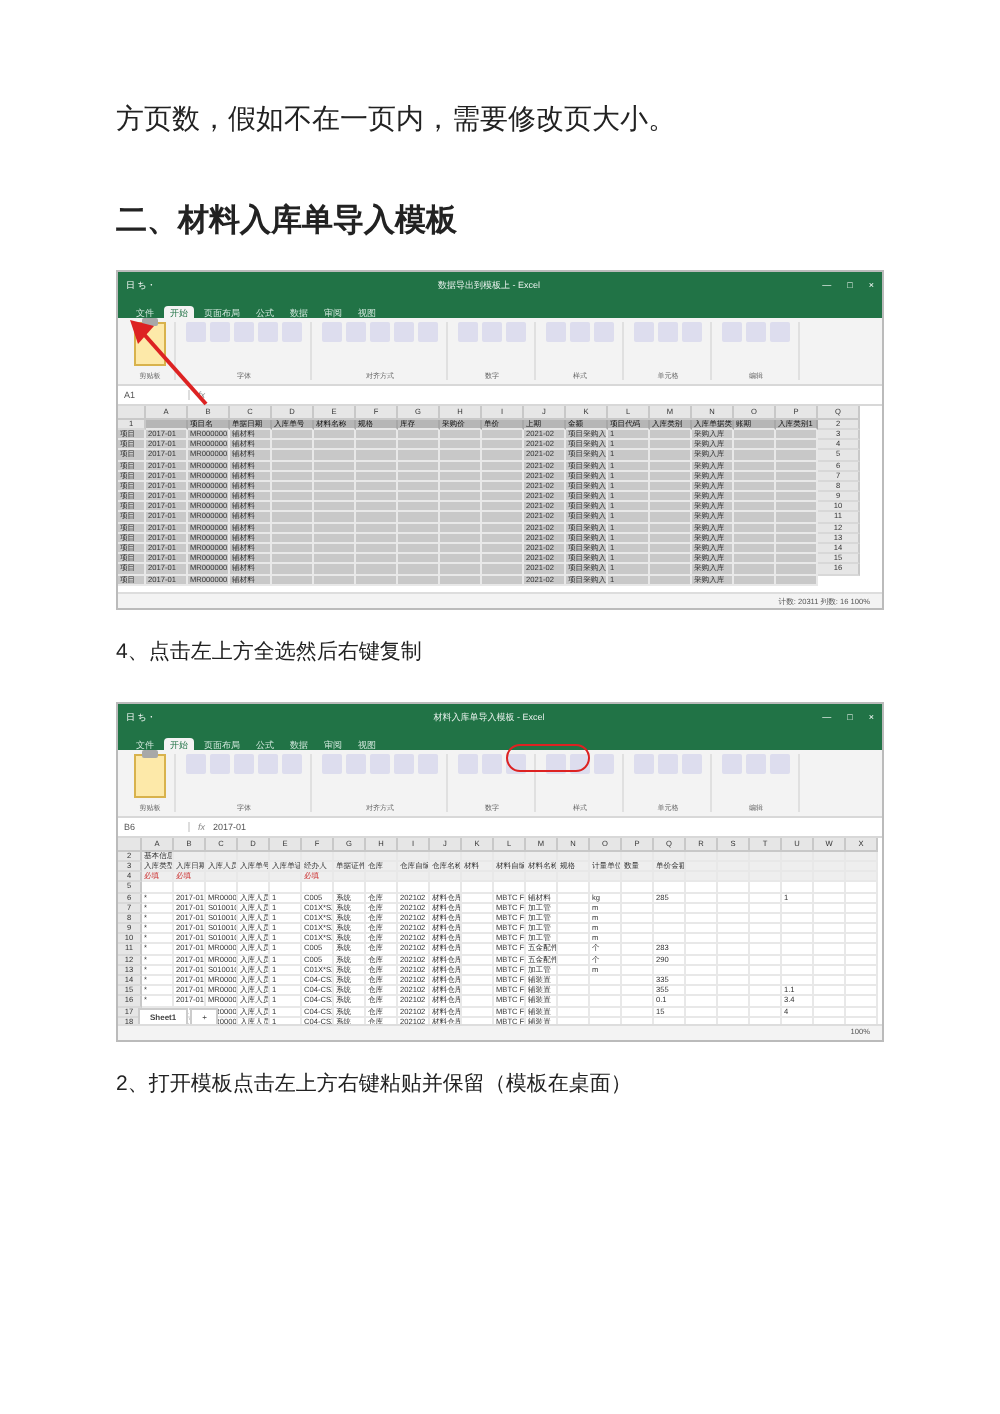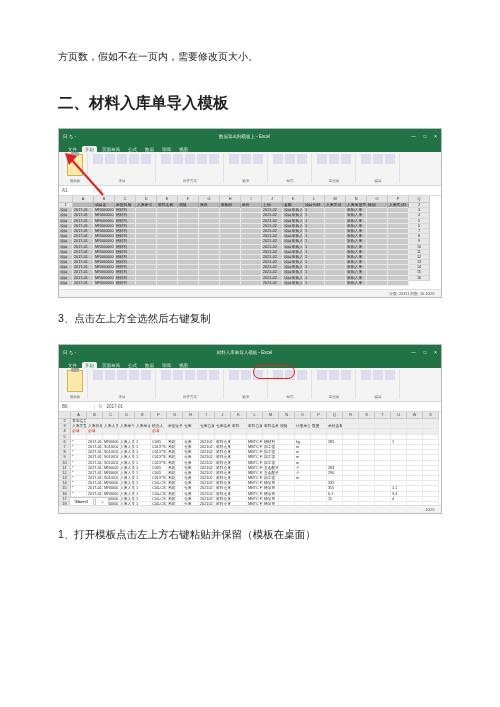--- a/index.html
+++ b/index.html
@@ -9,21 +9,21 @@
       background: #fff;
       font-family: "Microsoft YaHei", SimSun, sans-serif;
       color: #222;
       position: relative;
       overflow: hidden;
     }
     .page {
       padding: 48px 58px 20px 58px;
     }
     .body-text {
-      font-size: 10px;
+      font-size: 14px;
       line-height: 1.7;
       margin-bottom: 28px;
     }
     .section-heading {
       font-size: 15.5px;
       font-weight: bold;
       margin-bottom: 14px;
     }
     .screenshot {
       width: 384px;
@@ -576,21 +576,21 @@
       </div>
     <svg class="red-arrow" viewBox="0 0 46 46">
       <line x1="40" y1="42" x2="8" y2="6" stroke="#d22" stroke-width="2"></line>
       <polygon points="2,0 14,3 6,12" fill="#d22"></polygon>
     </svg>
     <div class="excel-status">
       <span>计数: 20311 列数: 16  100%</span>
     </div>
   </div>
 
-  <p class="step-text">3、点击左上方全选然后右键复制</p>
+  <p class="step-text">4、点击左上方全选然后右键复制</p>
 
   <div class="screenshot" id="ss2">
     <div class="excel-title">
       <span>日 ち・</span>
       <span class="center">材料入库单导入模板 - Excel</span>
       <span class="right">
         <span>—</span>
         <span>□</span>
         <span>×</span>
       </span>
@@ -1154,14 +1154,14 @@
       </div>
     <div class="sheet-tabs">
       <span class="active">Sheet1</span>
       <span>+</span>
     </div>
     <div class="excel-status">
       <span>100%</span>
     </div>
   </div>
 
-  <p class="step-text">1、打开模板点击左上方右键粘贴并保留（模板在桌面）</p>
+  <p class="step-text">2、打开模板点击左上方右键粘贴并保留（模板在桌面）</p>
 </div>
 
 </body></html>

